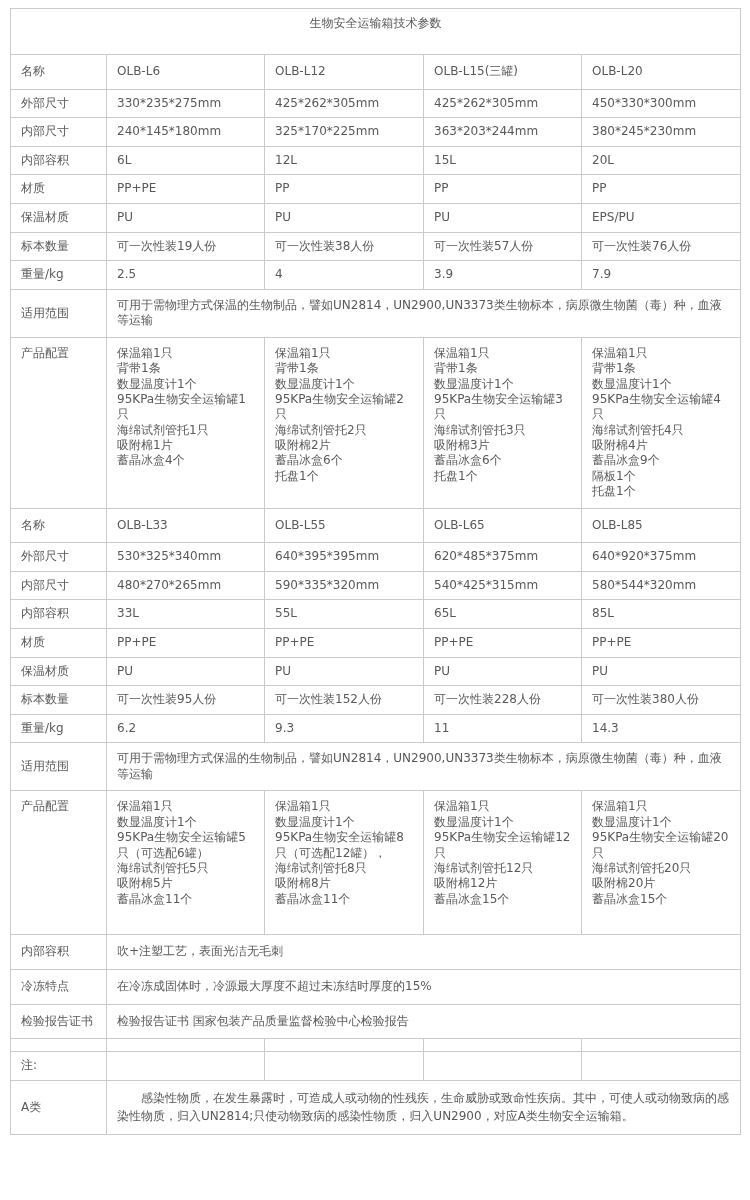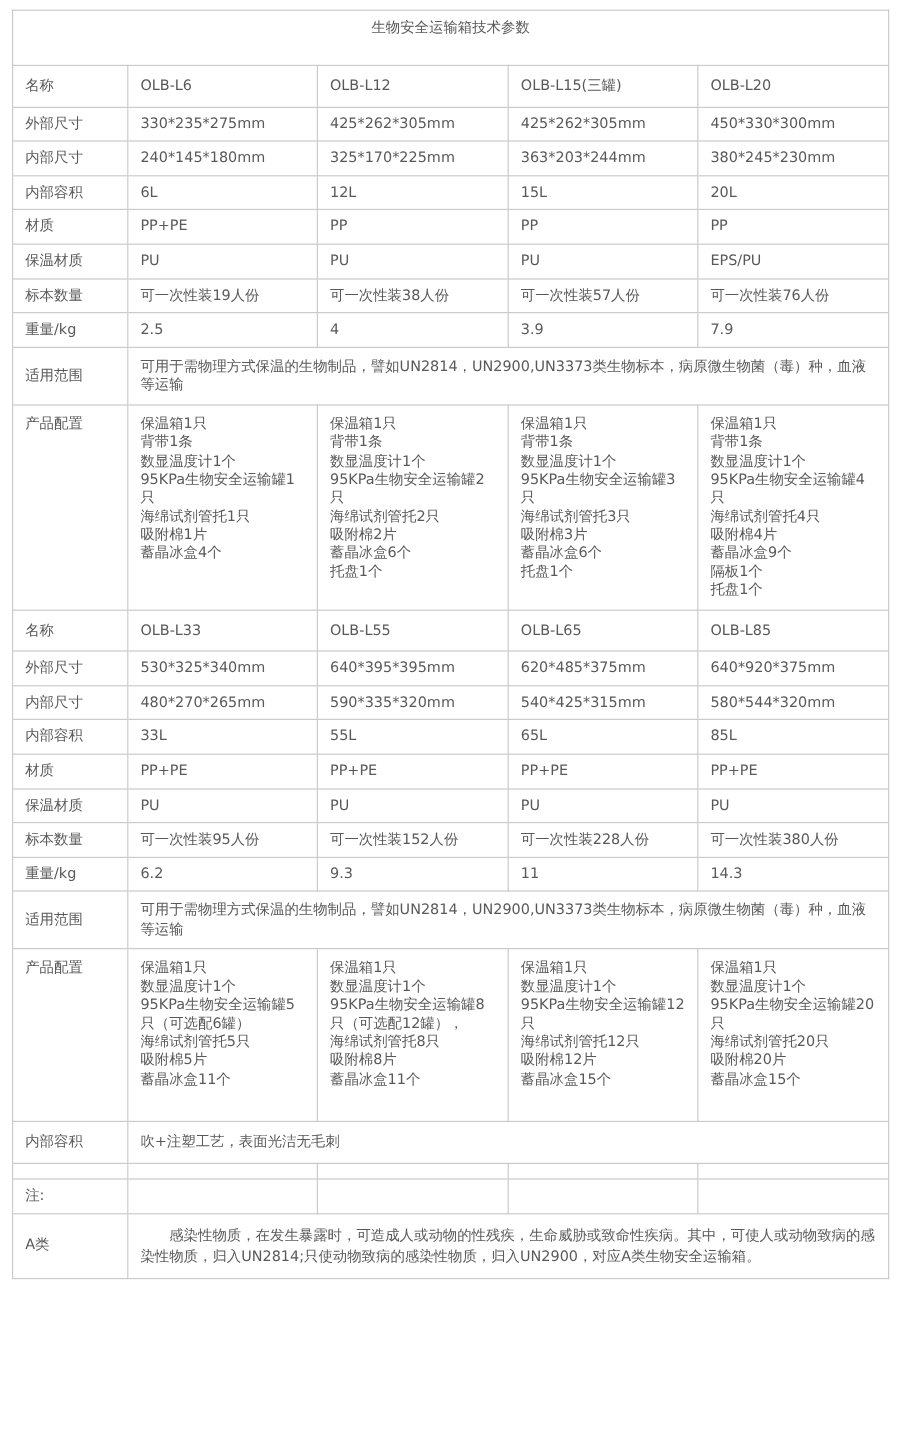--- a/index.html
+++ b/index.html
@@ -254,20 +254,28 @@
 95KPa生物安全运输罐20只
 海绵试剂管托20只
 吸附棉20片
 蓄晶冰盒15个</td>
     </tr>
 
     <tr class="info-row">
       <td class="lbl">内部容积</td>
       <td colspan="4">吹+注塑工艺，表面光洁无毛刺</td>
     </tr>
+    <tr class="info-row">
+      <td class="lbl">冷冻特点</td>
+      <td colspan="4">在冷冻成固体时，冷源最大厚度不超过未冻结时厚度的15%</td>
+    </tr>
+    <tr class="info-row">
+      <td class="lbl">检验报告证书</td>
+      <td colspan="4">检验报告证书 国家包装产品质量监督检验中心检验报告</td>
+    </tr>
 
     <tr class="empty-row">
       <td></td>
       <td></td>
       <td></td>
       <td></td>
       <td></td>
     </tr>
     <tr class="spec-row">
       <td class="lbl">注:</td>

